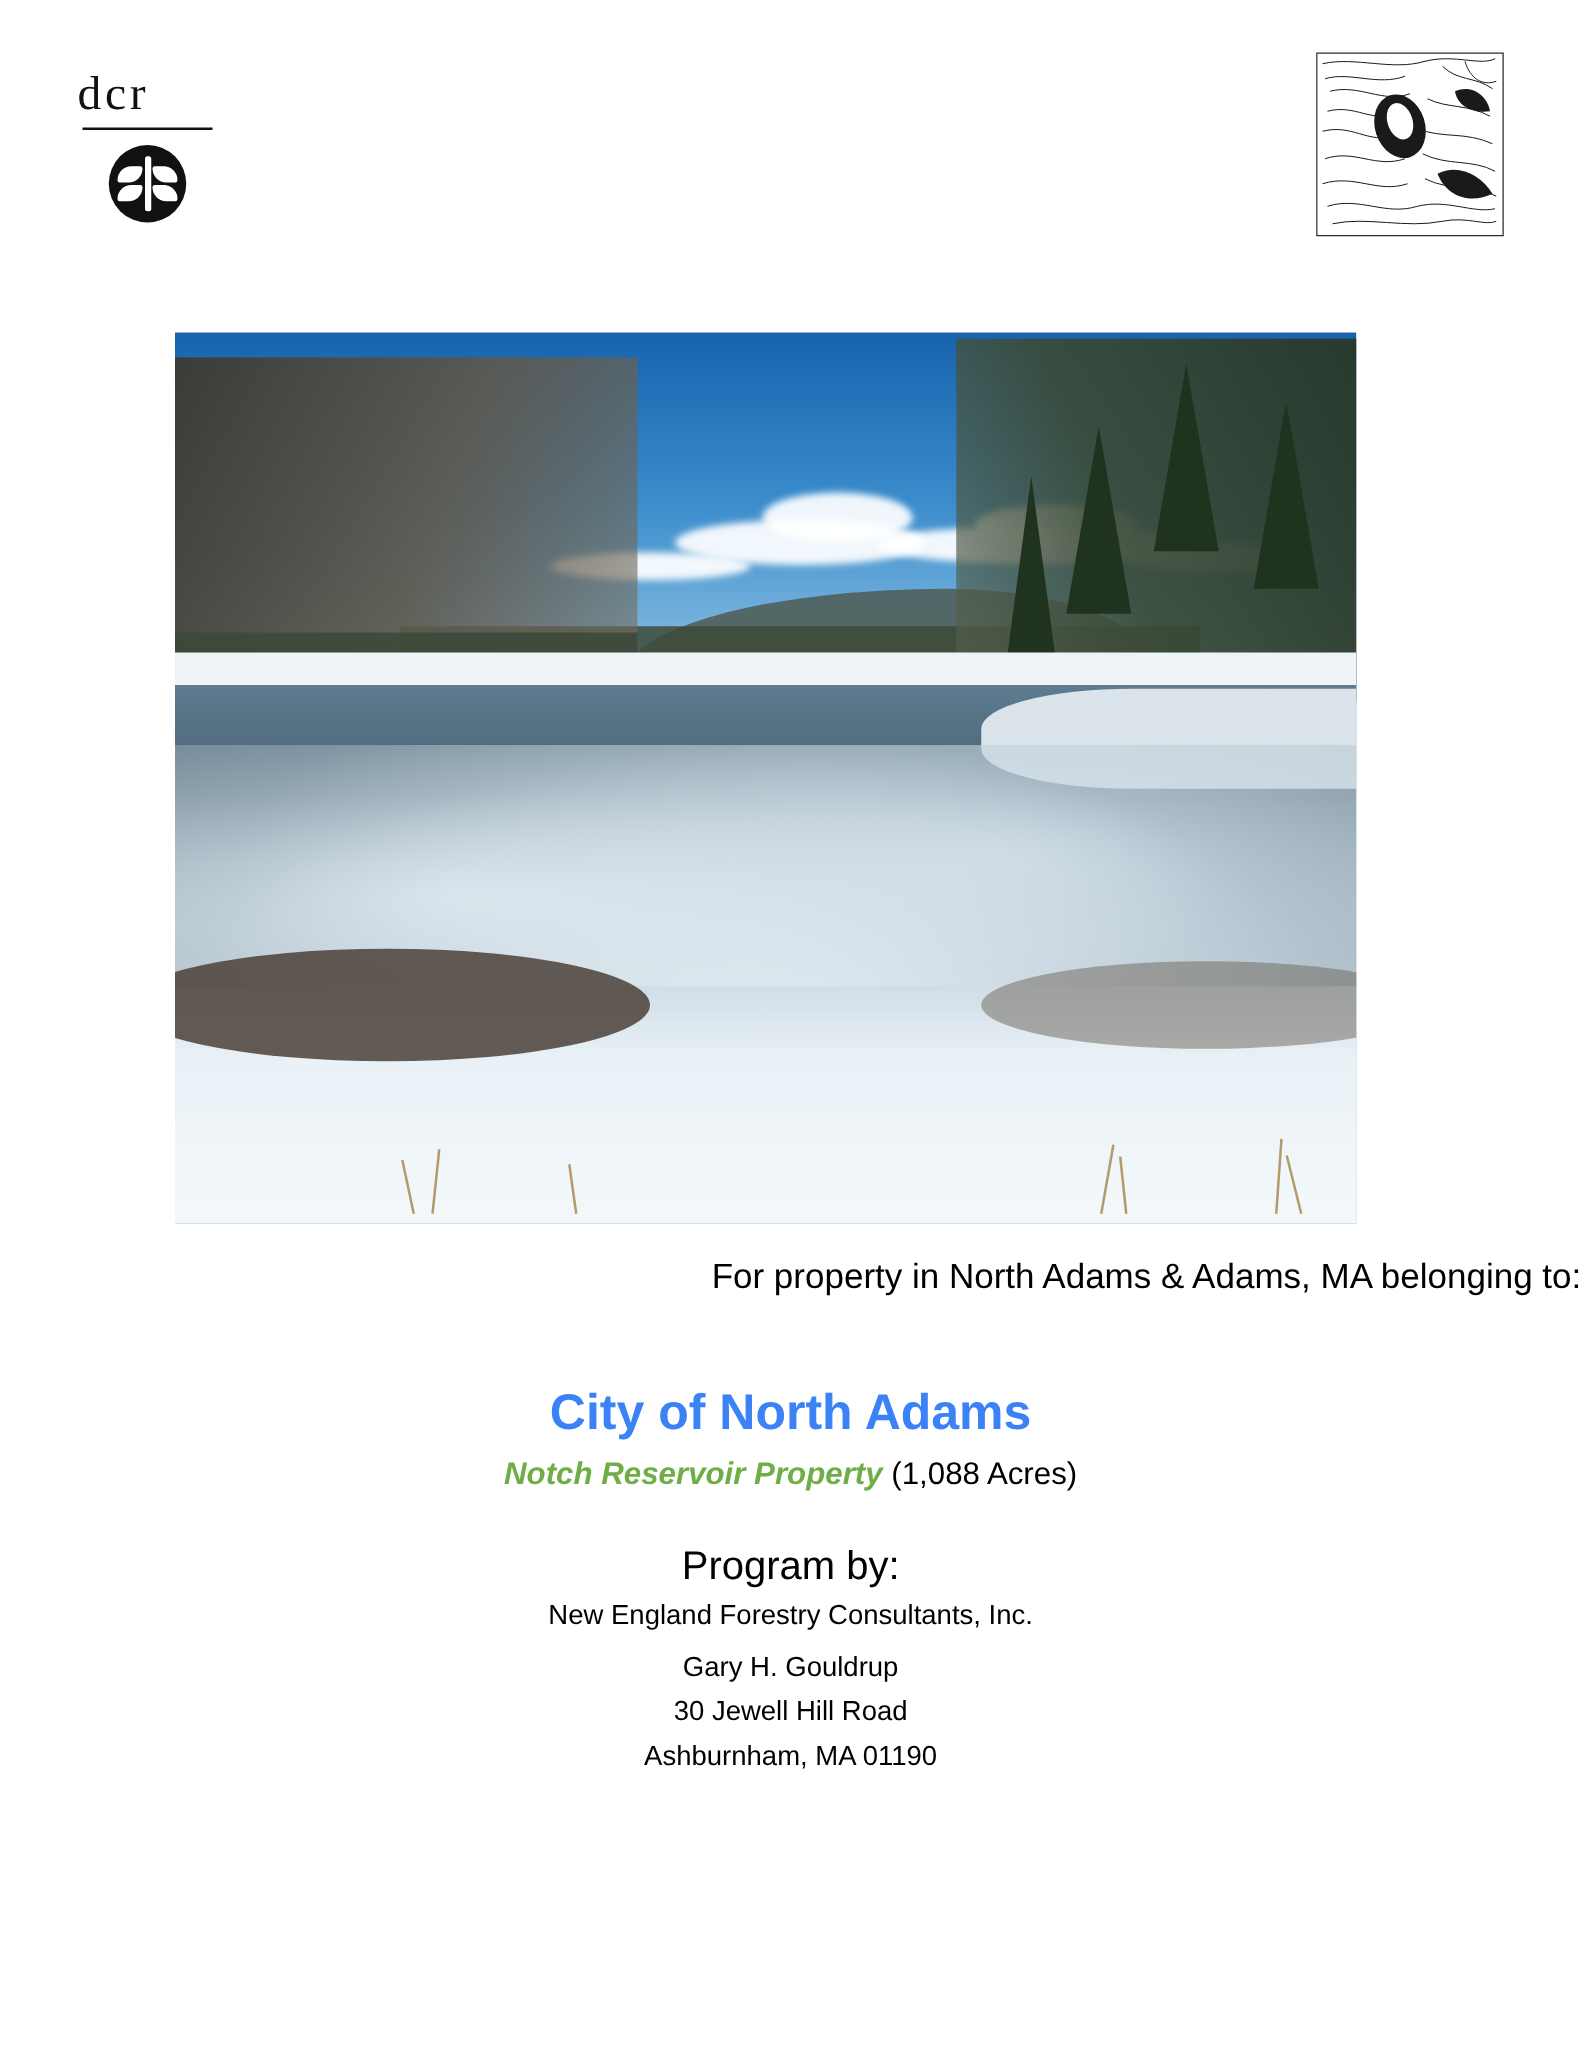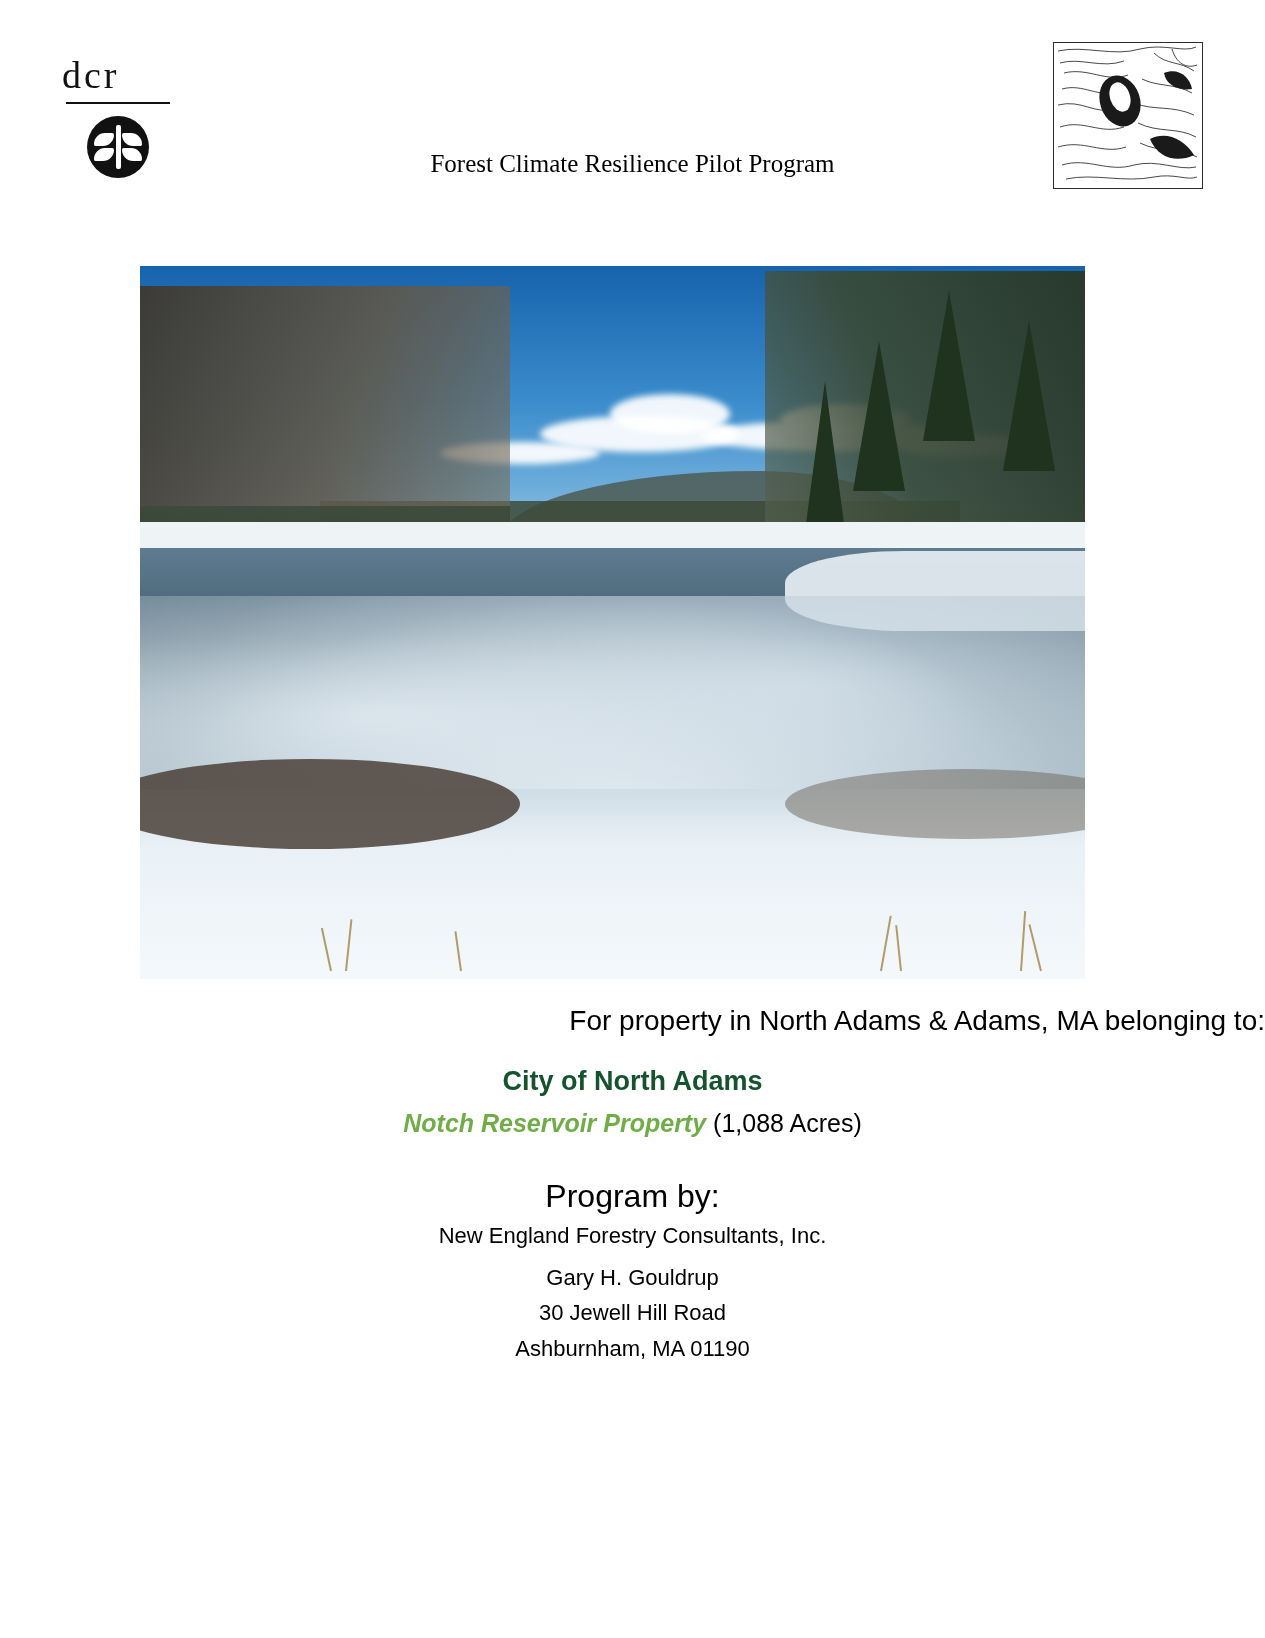--- a/index.html
+++ b/index.html
@@ -254,24 +254,24 @@
     top: 1005px;
     text-align: center;
   }
   .for-property {
     font-size: 28px;
     margin: 0;
     font-weight: 400;
     text-align: right;
   }
   .owner-name {
-    font-size: 27px;
+    font-size: 40px;
     font-weight: bold;
-    color: #14532d;
-    margin: 29px 0 0 0;
+    color: #3b82f6;
+    margin: 71px 0 0 0;
   }
   .property-line {
     font-size: 25px;
     margin: 12px 0 0 0;
     font-weight: 400;
   }
   .property-name {
     color: #70ad47;
     font-weight: bold;
     font-style: italic;
@@ -392,21 +392,20 @@
       <g fill="#1a1a1a">
         <ellipse cx="66" cy="58" rx="20" ry="26" transform="rotate(-18 66 58)"></ellipse>
         <ellipse cx="66" cy="54" rx="10" ry="15" fill="#ffffff" transform="rotate(-18 66 54)"></ellipse>
         <path d="M96 96 C 112 88, 130 96, 140 112 C 124 120, 104 116, 96 96 Z"></path>
         <path d="M110 30 C 124 24, 136 34, 138 46 C 124 48, 112 42, 110 30 Z"></path>
       </g>
     </svg>
   </div>
 
   <div class="title-block">
-    <p class="sub-title">Forest Climate Resilience Pilot Program</p>
   </div>
 
   <div class="cover-photo">
     <div class="sky"></div>
     <div class="cloud c1"></div>
     <div class="cloud c2"></div>
     <div class="cloud c3"></div>
     <div class="cloud c4"></div>
     <div class="cloud c5"></div>
     <div class="cloud c6"></div>

